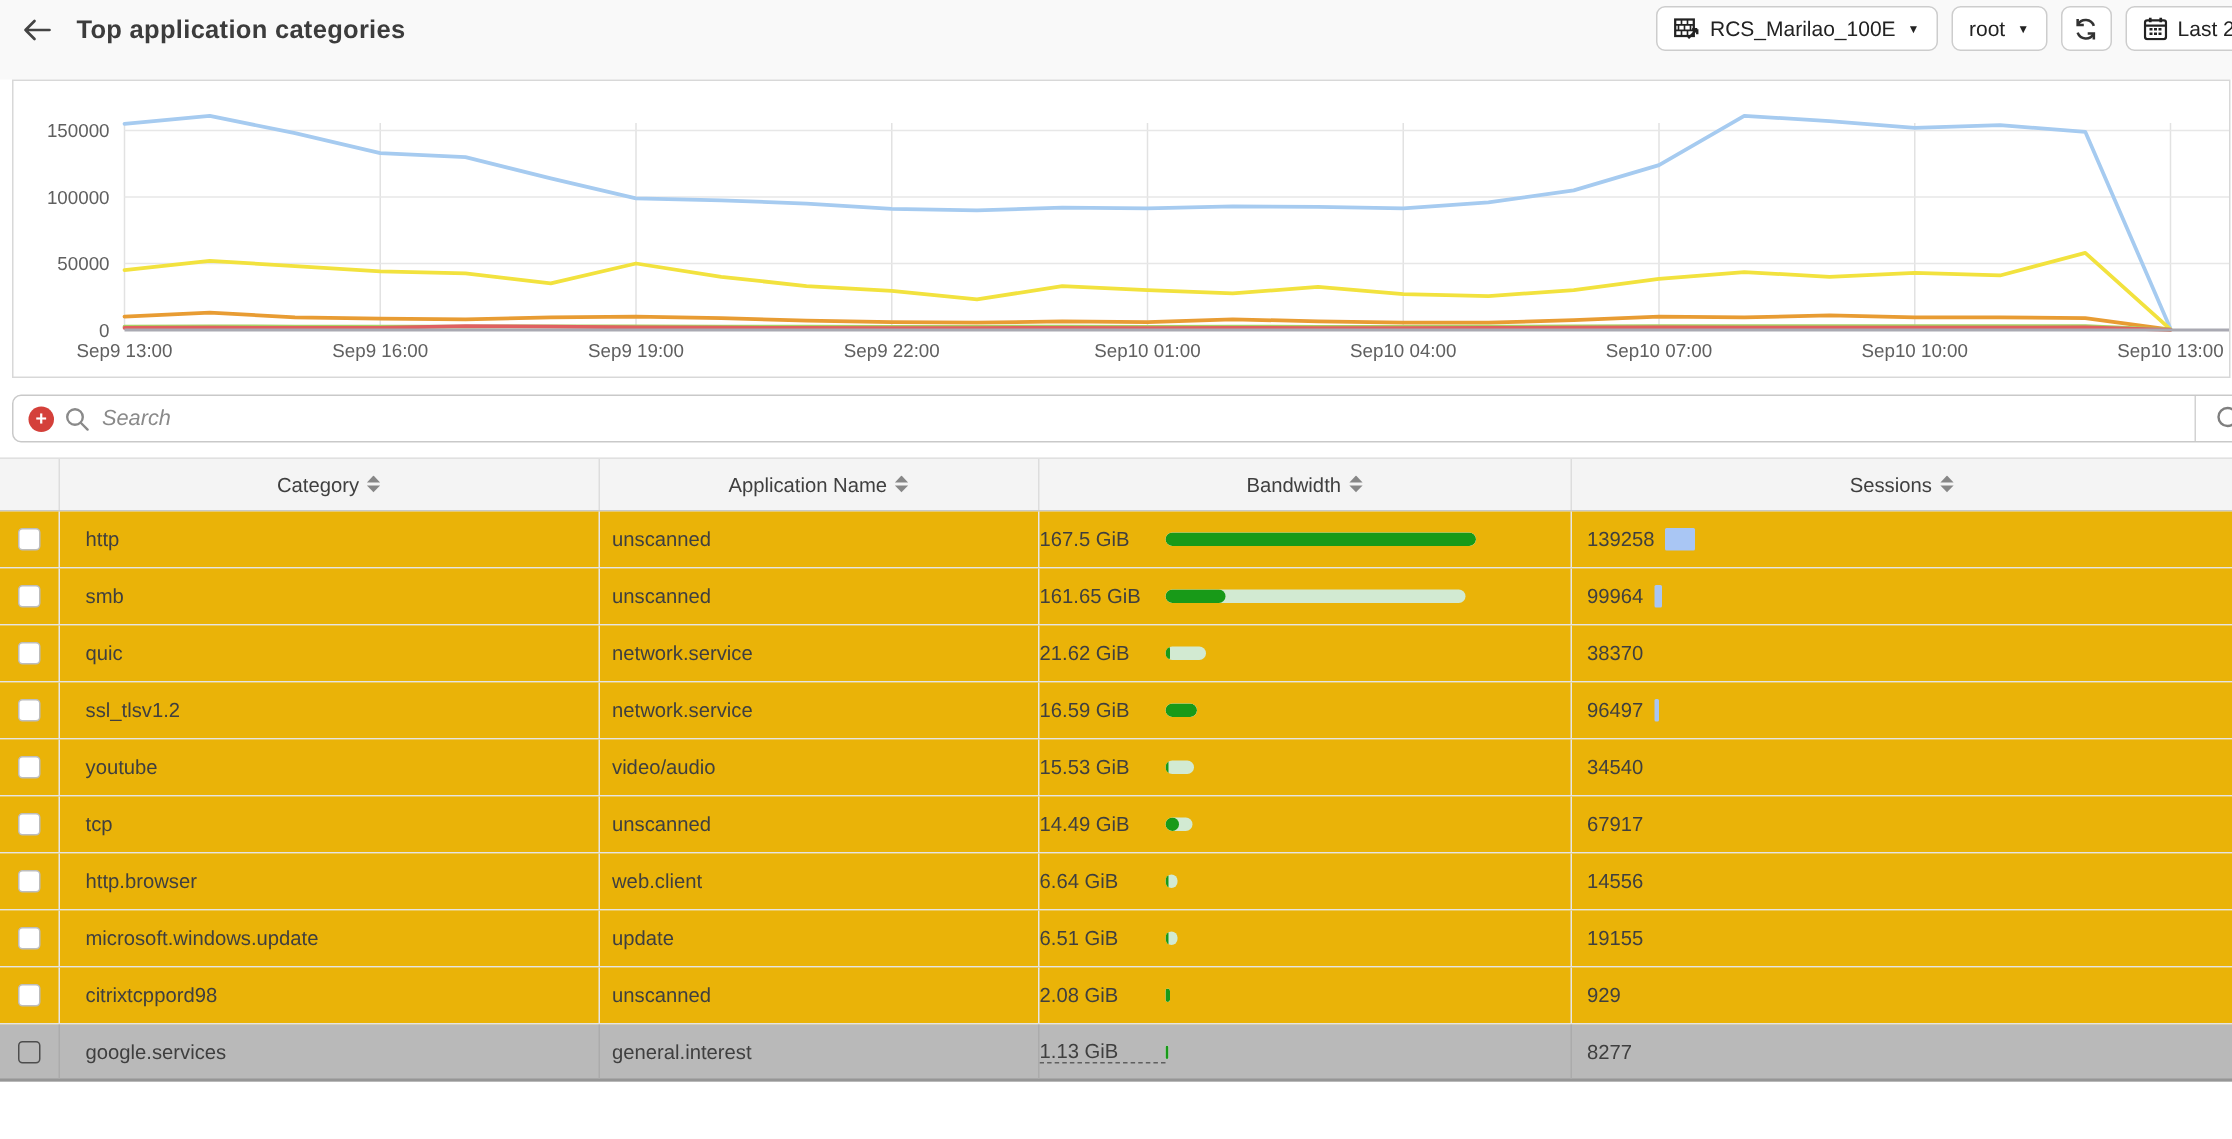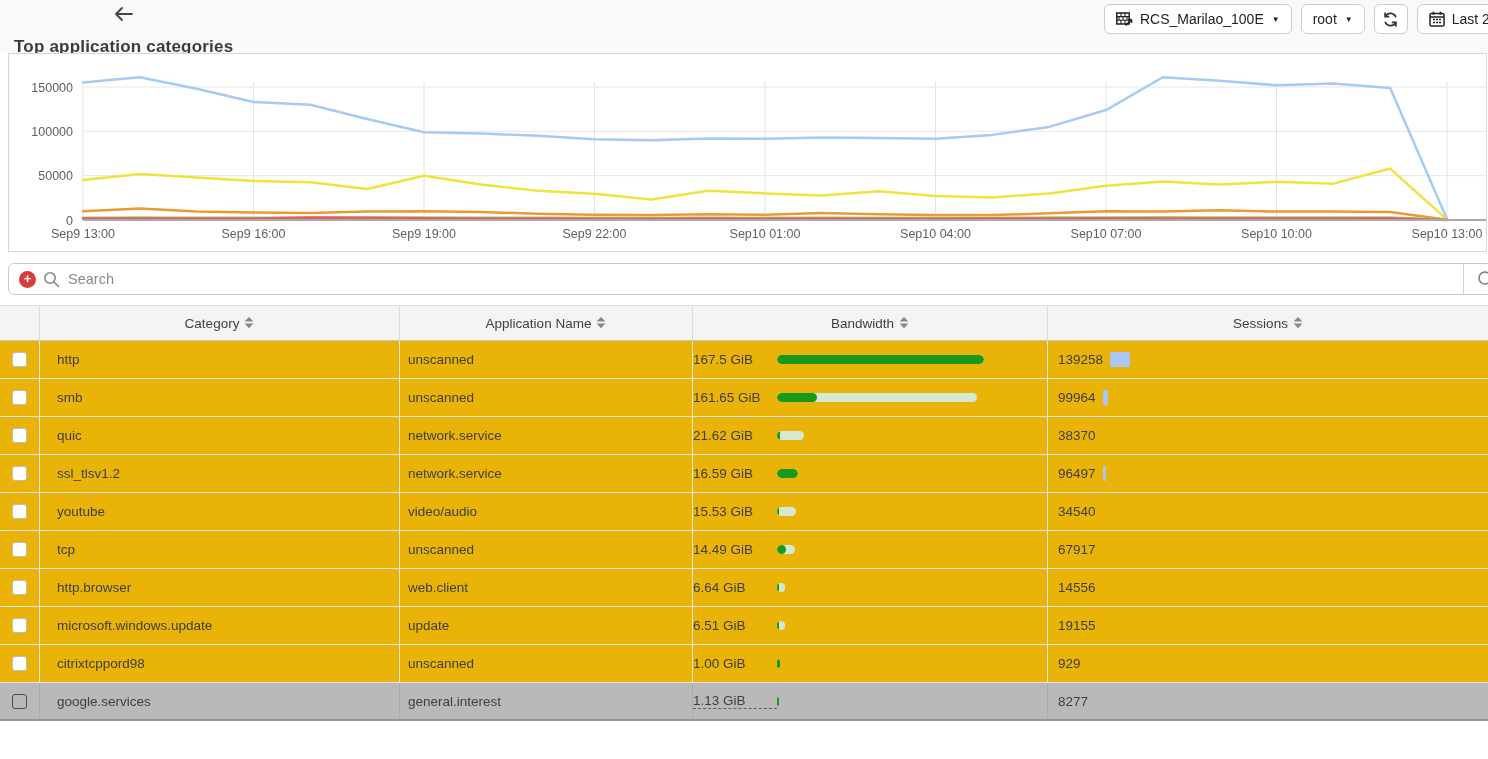--- a/index.html
+++ b/index.html
@@ -1,21 +1,21 @@
 <!DOCTYPE html>
 <html><head>
 <meta charset="utf-8">
 <style>
   * { margin:0; padding:0; box-sizing:border-box; }
   html,body { width:1488px; height:759px; overflow:hidden; background:#fff;
               font-family:"Liberation Sans", sans-serif; position:relative; }
 
   
   .topbar { position:absolute; top:0; left:0; width:1488px; height:53px; background:#f9f9f9; }
-  .topbar-left { position:absolute; left:14px; top:6px; height:28px; display:flex; align-items:center; gap:15px;flex-direction:column; }
+  .topbar-left { position:absolute; left:14px; top:6px; height:28px; display:flex; align-items:center; gap:15px; }
   .back-btn { width:22px; height:22px; display:flex; align-items:center; justify-content:center; cursor:pointer; color:#444; }
   .page-title { font-size:17px; font-weight:bold; color:#3c3c3c; letter-spacing:.2px; }
   .topbar-right { position:absolute; left:1104px; top:4px; display:flex; gap:9px; }
   .btn { height:30px; display:inline-flex; align-items:center; gap:7px; padding:0 11px;
          background:#fff; border:1px solid #cdcdcd; border-radius:6px; font-size:14px; color:#222;
          white-space:nowrap; cursor:pointer; }
   .btn .caret { font-size:8px; color:#222; margin-left:1px; }
   .icon-btn { width:34px; justify-content:center; padding:0; }
 
   
@@ -26,21 +26,21 @@
   
   .search-row { position:absolute; top:252px; left:0; width:1488px; height:53px; background:#fff; }
   .search-group { position:absolute; top:11px; left:8px; width:1502px; height:32px;
                   border:1px solid #c9c9c9; border-radius:6px; background:#fff;
                   display:flex; align-items:center; }
   .add-filter { width:17px; height:17px; margin-left:10px; border-radius:50%; background:#d4403a;
                 color:#fff; font-size:13px; font-weight:bold; line-height:16px; text-align:center;
                 flex:0 0 auto; cursor:pointer; }
   .search-mag { margin-left:7px; flex:0 0 auto; display:flex; }
   .search-group input { flex:1 1 auto; border:none; outline:none; font-size:14.5px; color:#333;
-                        padding:0 8px; background:transparent; font-family:"Liberation Sans", sans-serif; }
+                        padding:0 8px; background:transparent; font-family:"Liberation Sans", sans-serif;font-style:italic; }
   .search-group input::placeholder { color:#8a8a8a; }
   .search-submit { flex:0 0 46px; align-self:stretch; border-left:1px solid #d2d2d2;
                    display:flex; align-items:center; justify-content:center; cursor:pointer; }
 
   
   .table { position:absolute; top:305px; left:0; width:1488px; font-size:13.5px; color:#3f3f3f; }
   .t-head, .tr { display:grid; grid-template-columns:40px 360px 293px 355px 440px; }
   .t-head { height:36px; background:#f4f4f4; border-top:1px solid #e0e0e0; border-bottom:1px solid #c9c9c9; }
   .th { display:flex; align-items:center; justify-content:center; gap:5px; border-right:1px solid #ddd; }
   .th:last-child { border-right:none; }
@@ -326,21 +326,21 @@
         <span>19155</span>
       </div>
     </div>
     <div class="tr">
       <div class="td cb">
         <span class="checkbox"></span>
       </div>
       <div class="td name">citrixtcppord98</div>
       <div class="td cat">unscanned</div>
       <div class="td bw">
-        <span class="bw-num">1.00 GiB</span>
+        <span class="bw-num">2.08 GiB</span>
         <div class="bw-track" style="width: 3px;">
           <div class="bw-fill" style="width: 3px;"></div>
         </div>
       </div>
       <div class="td sess">
         <span>929</span>
       </div>
     </div>
     <div class="tr selected">
       <div class="td cb">

